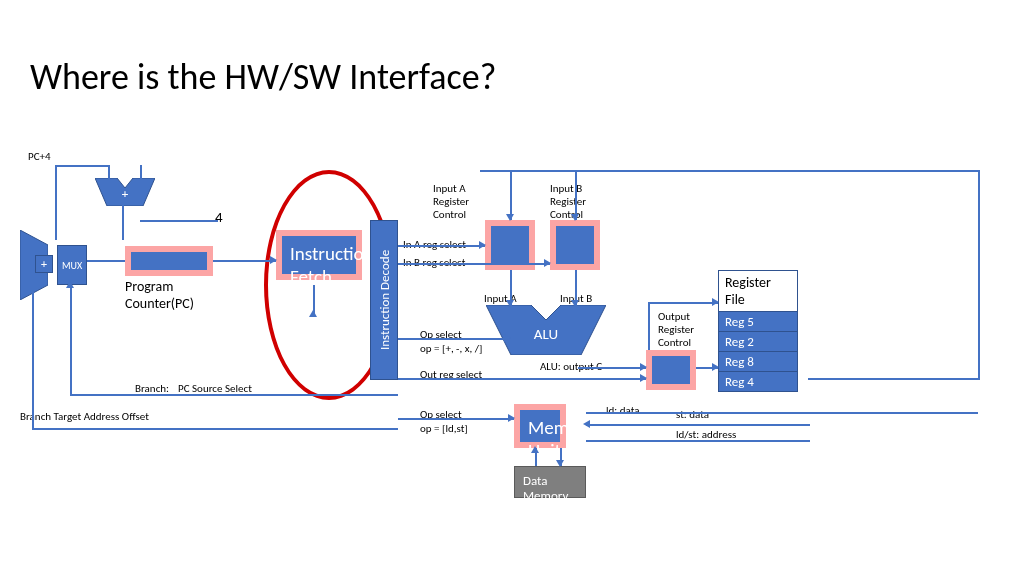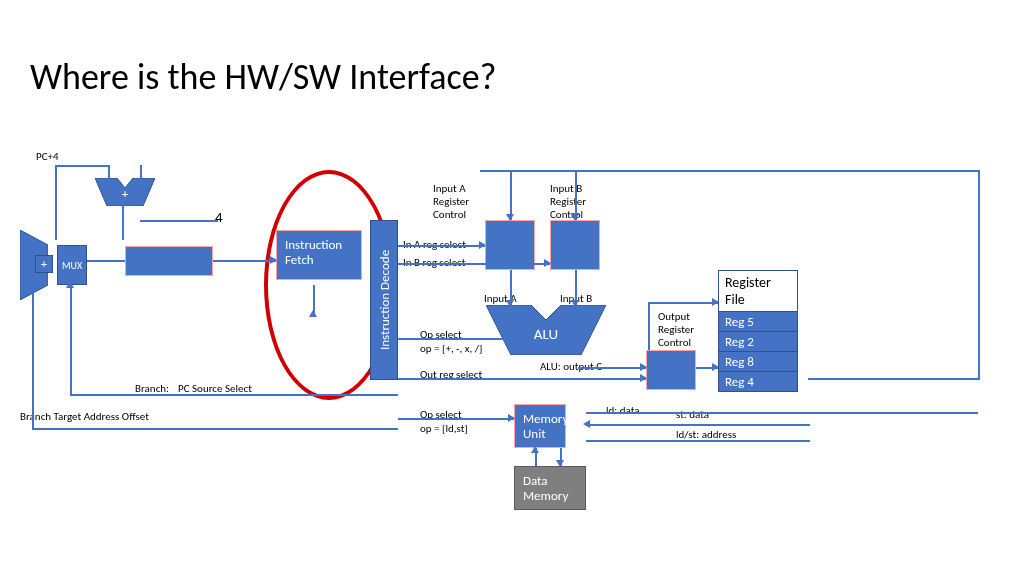--- a/index.html
+++ b/index.html
@@ -1,19 +1,19 @@
 <!DOCTYPE html>
 <html><head>
 <meta charset="utf-8">
 <style>
 *{box-sizing:border-box;margin:0;padding:0}
 body{font-family:Calibri,Arial,sans-serif;background:#fff;width:1024px;height:576px;position:relative;overflow:hidden}
 .title{position:absolute;top:55px;left:30px;font-size:36px;font-weight:400;color:#000}
 .stage{position:absolute;top:150px;left:20px;width:984px;height:400px}
-.box{position:absolute;background:#4472c4;color:#fff;font-size:13px;padding:6px 8px;border:1px solid #fca5a5}
+.box{position:absolute;background:#4472c4;color:#fff;font-size:19px;padding:6px 8px;border:6px solid #fca5a5}
 .gbox{position:absolute;background:#7f7f7f;color:#fff;font-size:13px;padding:6px 8px;border:1px solid #5a5a5a}
 .lbl{position:absolute;font-size:11px;color:#000}
 .lblb{position:absolute;font-size:11px;color:#000;font-weight:400}
 .red{position:absolute;font-size:12px;color:#d00000;font-weight:700}
 .line{position:absolute;background:#4472c4}
 .rf{position:absolute;border:1px solid #2f528f;background:#fff}
 .rfhdr{font-size:14px;padding:3px 6px;color:#000}
 .rfrow{background:#4472c4;color:#fff;font-size:13px;padding:2px 6px;border-top:1px solid #2f528f}
 .ellipse{position:absolute;border:4px solid #d00000;border-radius:50%}
 .mux{position:absolute;background:#4472c4;color:#fff;font-size:10px;display:flex;align-items:center;justify-content:center;border:1px solid #2f528f}
@@ -37,41 +37,42 @@
 </style>
 </head>
 <body>
 
 <div class="title">Where is the HW/SW Interface?</div>
 
 <div class="stage">
 
   <div class="ellipse" style="top:20px;left:244px;width:130px;height:230px"></div>
 
-  <div class="lbl" style="top:0;left:16px">PC+4</div>
+  <div class="lbl" style="top:0;left:8px">PC+4</div>
 
   <div class="muxtrap" style="top:80px;left:0px">
     <svg viewBox="0 0 28 70">
         <polygon points="0,0 28,15 28,55 0,70" fill="#4472c4" stroke="#2f528f"></polygon>
       </svg>
   </div>
   <div class="mux" style="top:95px;left:37px;width:30px;height:40px">MUX</div>
 
   <div class="adder" style="top:28px;left:75px">
     <svg viewBox="0 0 60 28">
         <polygon points="0,0 22,0 30,10 38,0 60,0 48,28 12,28" fill="#4472c4" stroke="#2f528f"></polygon>
         <text x="30" y="20" text-anchor="middle" fill="#fff" font-size="13">+</text>
       </svg>
   </div>
 
   <div class="lbl" style="top:58px;left:195px;font-size:15px">4</div>
 
   <div class="mux" style="top:105px;left:15px;width:18px;height:18px;font-size:12px">+</div>
 
   <div class="box" style="top:96px;left:105px;width:88px;height:30px;background:#4472c4"></div>
+  <div class="lbl" style="top:128px;left:105px;font-size:14px;width:110px">Program Counter(PC)</div>
 
   <div class="box" style="top:80px;left:256px;width:86px;height:50px">Instruction Fetch</div>
 
 
   <div class="decode" style="top:70px;left:350px;width:28px;height:160px">Instruction Decode</div>
 
   <div class="lblb" style="top:232px;left:115px">Branch:</div>
   <div class="lbl" style="top:232px;left:158px">PC Source Select</div>
 
   <div class="lbl" style="top:260px;left:0px">Branch Target Address Offset</div>
@@ -115,21 +116,21 @@
 
   <div class="box" style="top:254px;left:494px;width:52px;height:44px">Memory Unit</div>
 
   <div class="lbl" style="top:258px;left:400px">Op select</div>
   <div class="lblb" style="top:272px;left:400px">op = [ld,st]</div>
 
   <div class="lblb" style="top:254px;left:586px">ld: data</div>
   <div class="lblb" style="top:258px;left:656px">st: data</div>
   <div class="lblb" style="top:278px;left:656px">ld/st: address</div>
 
-  <div class="gbox" style="top:316px;left:494px;width:72px;height:44px">Data Memory</div>
+  <div class="gbox" style="top:316px;left:494px;width:72px;height:32px">Data Memory</div>
 
   <div class="line" style="top:110px;left:67px;width:38px;height:2px"></div>
   <div class="line" style="top:110px;left:193px;width:63px;height:2px"></div>
   <div class="ah-r" style="top:106px;left:250px"></div>
   <div class="line" style="top:135px;left:293px;width:2px;height:31px"></div>
   <div class="ah-u" style="top:160px;left:289px"></div>
   <div class="line" style="top:95px;left:378px;width:87px;height:2px"></div>
   <div class="line" style="top:113px;left:378px;width:152px;height:2px"></div>
   <div class="ah-r" style="top:91px;left:459px"></div>
   <div class="ah-r" style="top:109px;left:524px"></div>

